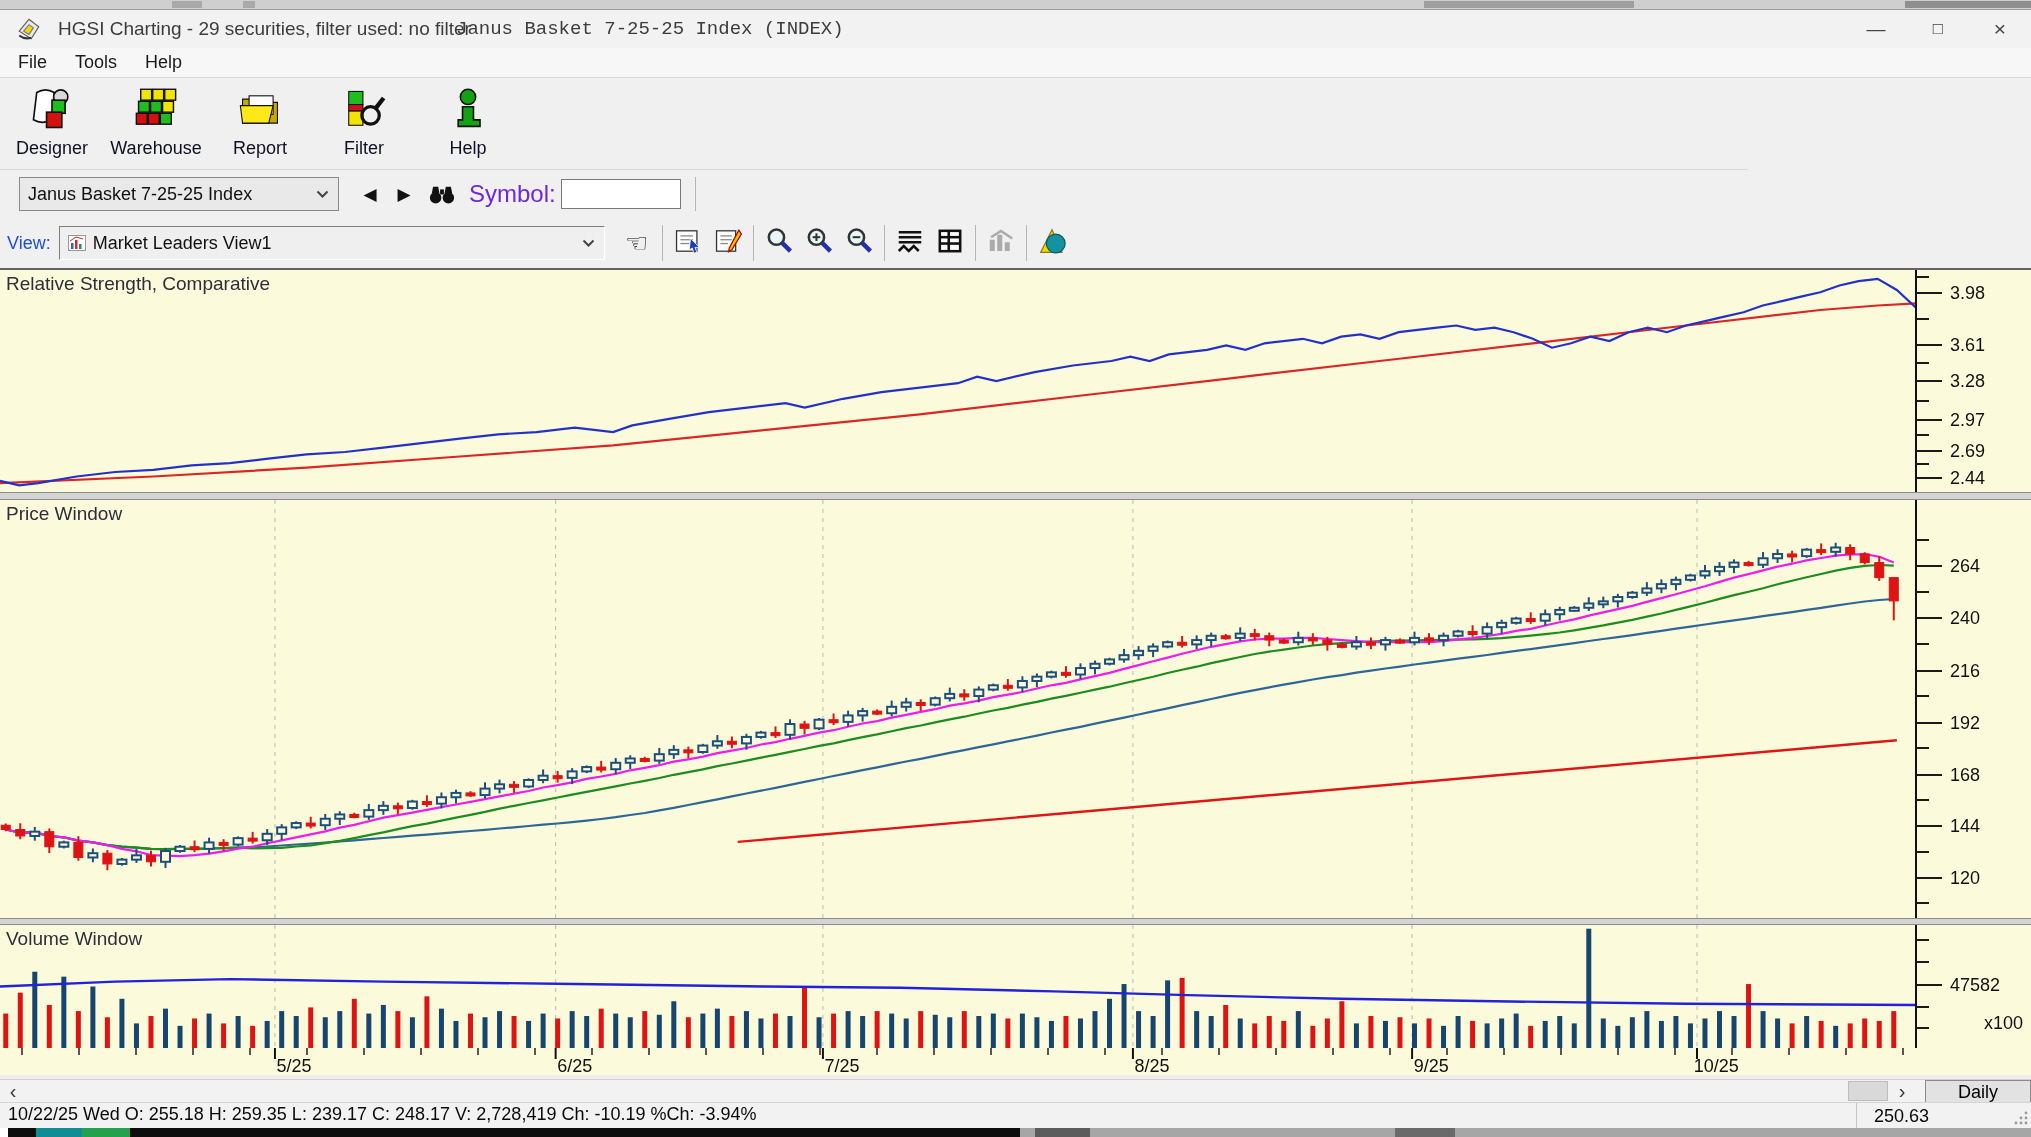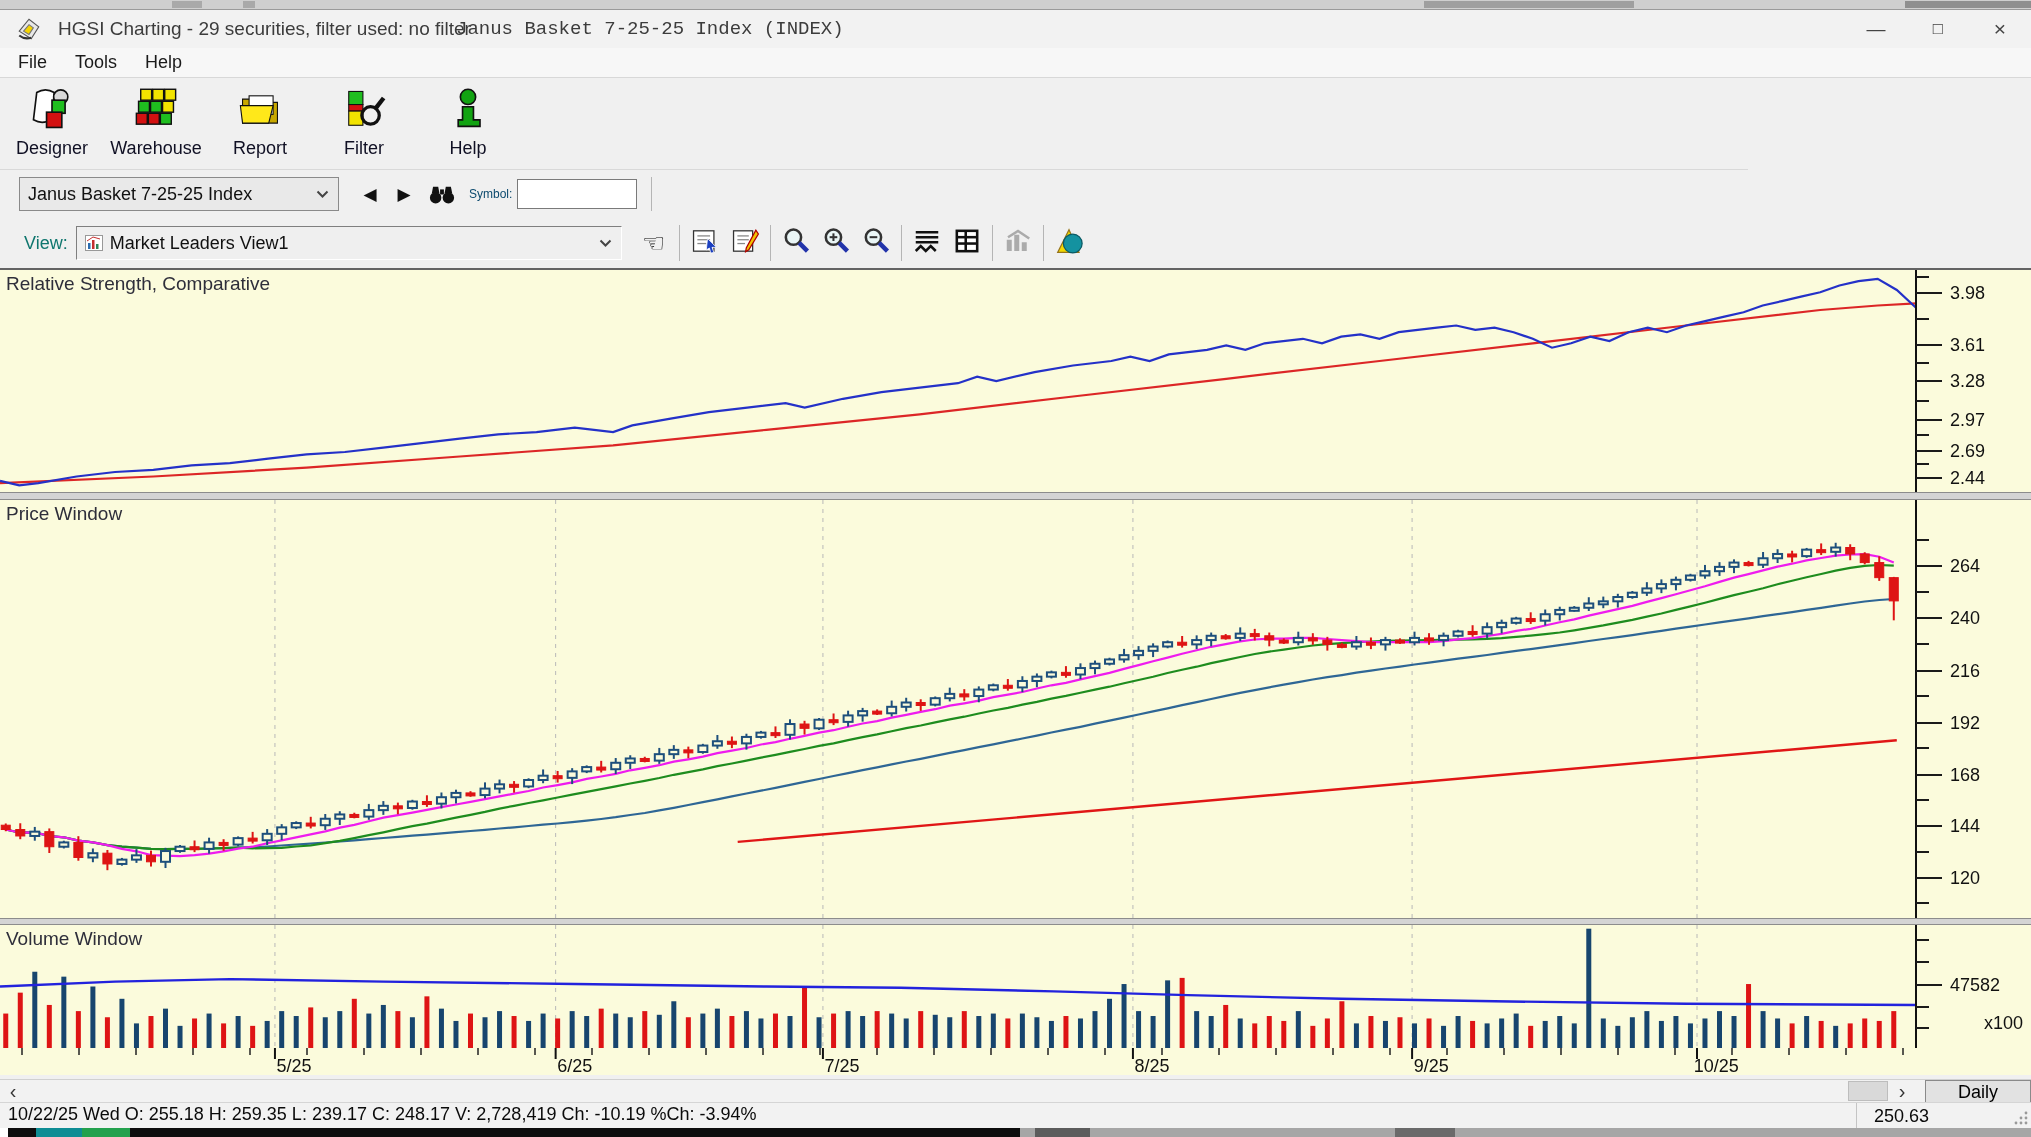--- a/index.html
+++ b/index.html
@@ -29,26 +29,26 @@
   .combo{height:34px;background:#E9E9E9;border:1px solid #8A8A8A;display:flex;align-items:center;padding:0 8px;font-size:18px;color:#111;cursor:pointer;}
   .combo .ctext{flex:1;white-space:nowrap;overflow:hidden;}
   .combo .cicon{margin-right:7px;display:flex;}
   .combo .chev{margin-left:6px;display:flex;} .combo .chev svg{width:15px;height:10px;}
   .combo1{margin-left:3px;width:408px;}
   .combo2{margin-left:19px;width:320px;}
   .navbtn{background:transparent;border:none;font-size:17px;color:#111;width:30px;height:32px;cursor:pointer;padding:0;}
   .navbtn.prev{margin-left:16px;} .navbtn.next{margin-left:4px;}
   .binoc{margin-left:8px;width:30px;display:flex;justify-content:center;cursor:pointer;}
   .binoc svg{width:28px;height:21px;}
-  .symlabel{margin-left:12px;font-size:12px;color:#0c4a6e;}
+  .symlabel{margin-left:12px;font-size:24px;color:#6d28d9;}
   .syminput{margin-left:5px;width:120px;height:30px;border:1px solid #7A7A7A;background:#FFF;font-size:18px;padding:0 4px;}
   .vsep{width:1px;height:34px;background:#B5B5B5;margin-left:14px;}
 
   .viewrow{position:absolute;left:0;top:218px;width:2031px;height:50px;background:#F0F0F0;display:flex;align-items:center;}
-  .viewlabel{margin-left:24px;font-size:18px;color:#0f766e;}
+  .viewlabel{margin-left:7px;font-size:18px;color:#1d4ed8;}
   .viewcombo{margin-left:8px;width:546px;background:#EFEFEF;border:1px solid #9A9A9A;border-top-color:#7F7F7F;border-left-color:#7F7F7F;border-bottom-color:#FFF;border-right-color:#FFF;}
   #viewtools{display:flex;align-items:center;margin-left:12px;}
   .vtool{width:40px;height:38px;display:flex;align-items:center;justify-content:center;cursor:pointer;}
   .vtool svg{width:30px;height:28px;}
   .vtool .glyph{font-size:26px;color:#000;line-height:1;}
   .toolsep{width:1px;height:36px;background:#B5B5B5;margin:0 5px;}
 
   .chartarea{position:absolute;left:0;top:268px;width:2031px;height:807px;border-top:2px solid #636363;background:#FBFBDC;}
   .panel{position:absolute;left:0;width:2031px;background:#FBFBDC;}
   .panel svg{position:absolute;left:0;top:0;display:block;}

